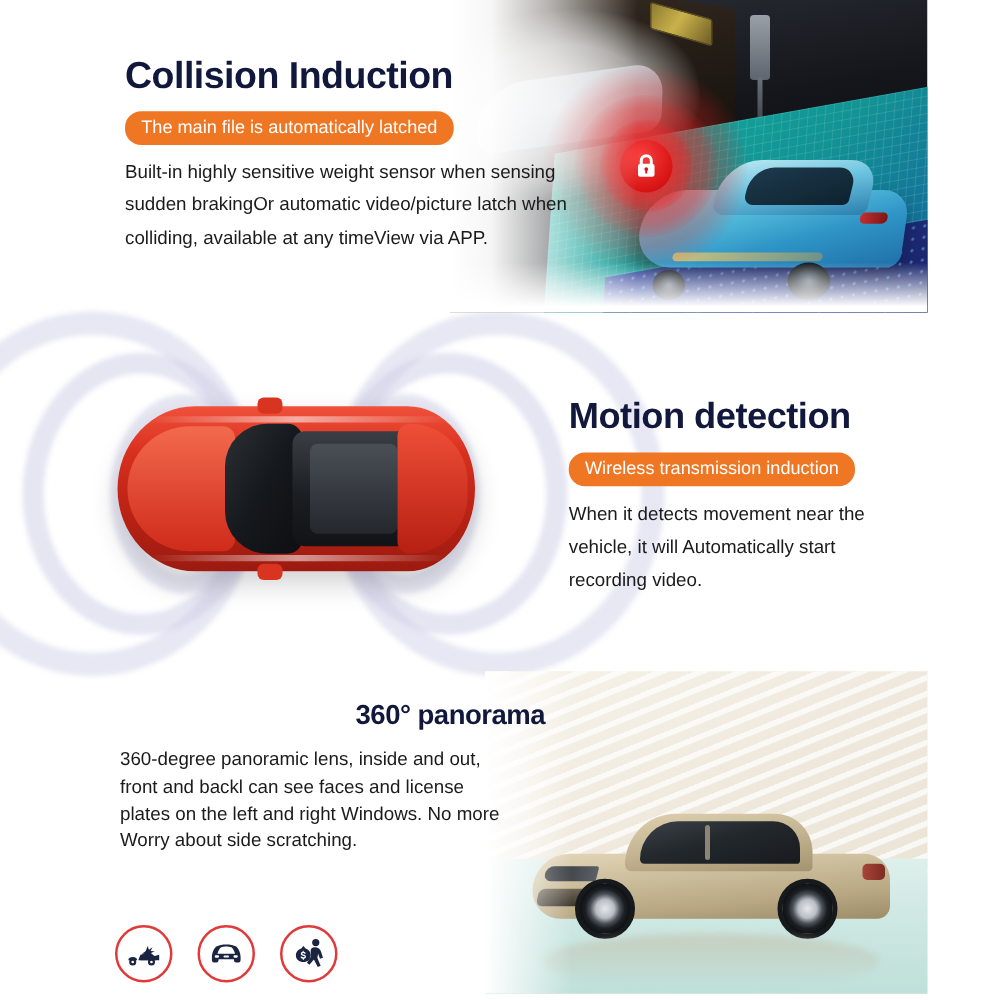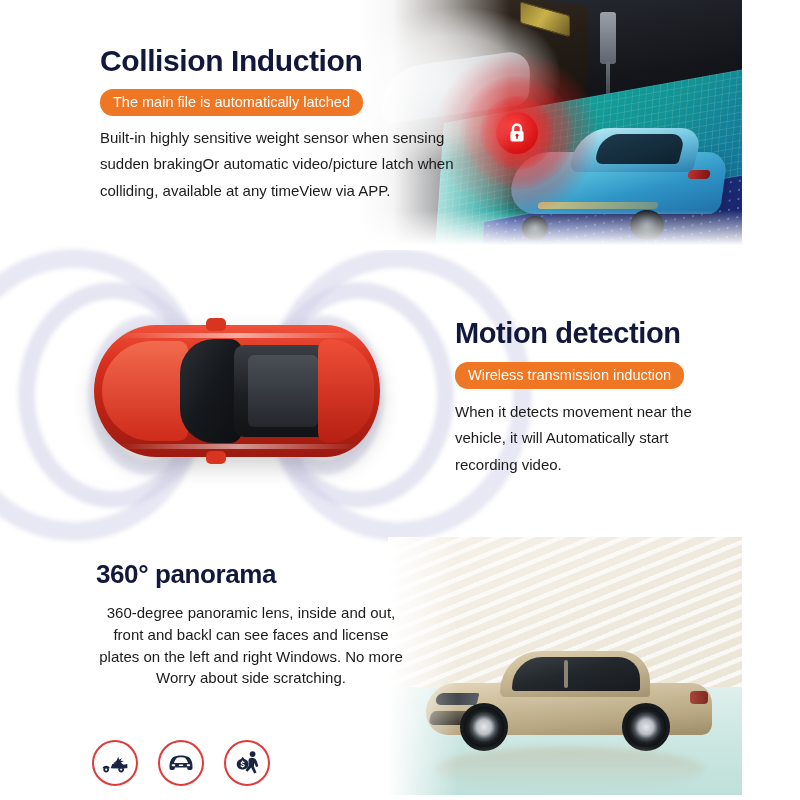--- a/index.html
+++ b/index.html
@@ -323,22 +323,22 @@
     background: linear-gradient(180deg, rgba(190,178,150,.45), rgba(190,178,150,0));
     filter: blur(3px); border-radius: 50%;
   }
   .fade-left-pan {
     position: absolute; left: 0; top: 0; width: 70px; height: 258px;
     background: linear-gradient(90deg, #ffffff 0%, rgba(255,255,255,.55) 45%, rgba(255,255,255,0) 100%);
     pointer-events: none;
   }
 
   #panorama-text { position: absolute; left: 96px; top: 24px; width: 340px; }
-  #panorama-text .heading { font-size: 26px; margin-bottom: 12px; }
-  #panorama-text .body-copy { margin-top: 9px; width: 310px; text-align: center; }
+  #panorama-text .heading { font-size: 22px; margin-bottom: 12px; text-align: right; }
+  #panorama-text .body-copy { margin-top: 9px; width: 310px; }
 
   
   #icon-row {
     position: absolute; left: 92px; top: 205px;
     display: flex; gap: 20px; align-items: center;
   }
   .icon-circle {
     width: 46px; height: 46px; border-radius: 50%;
     border: 2.5px solid #e03a3a;
     display: flex; align-items: center; justify-content: center;

